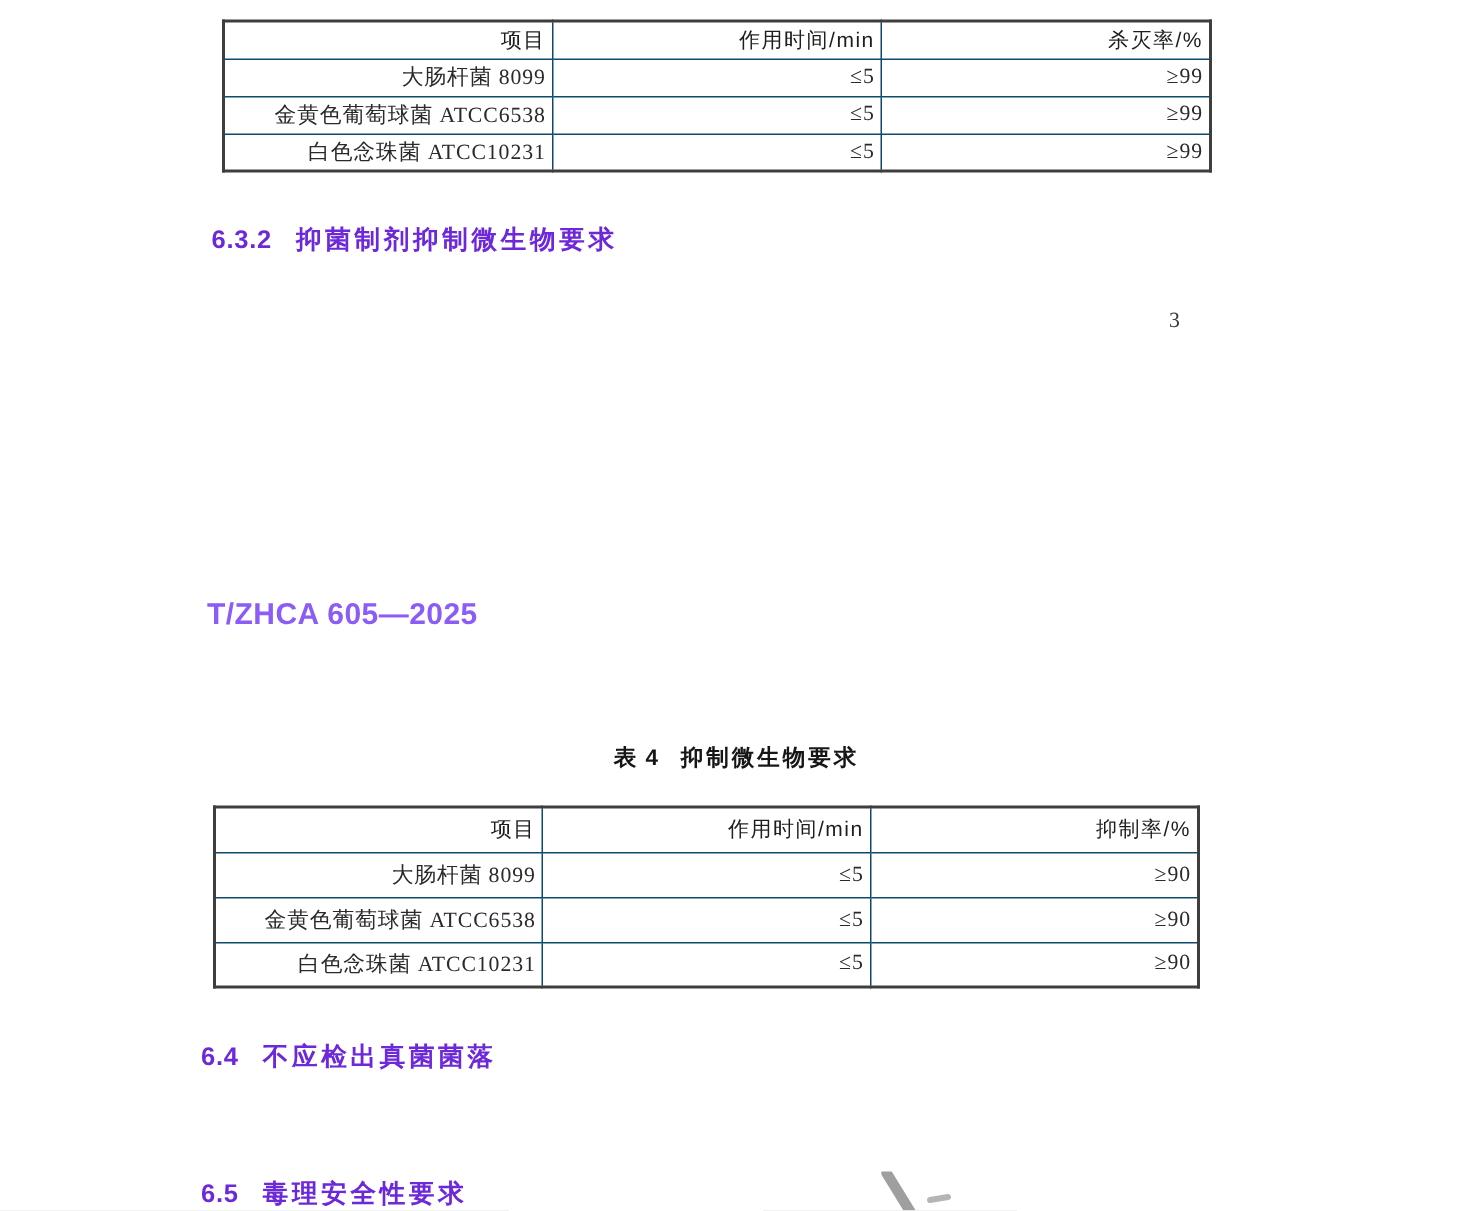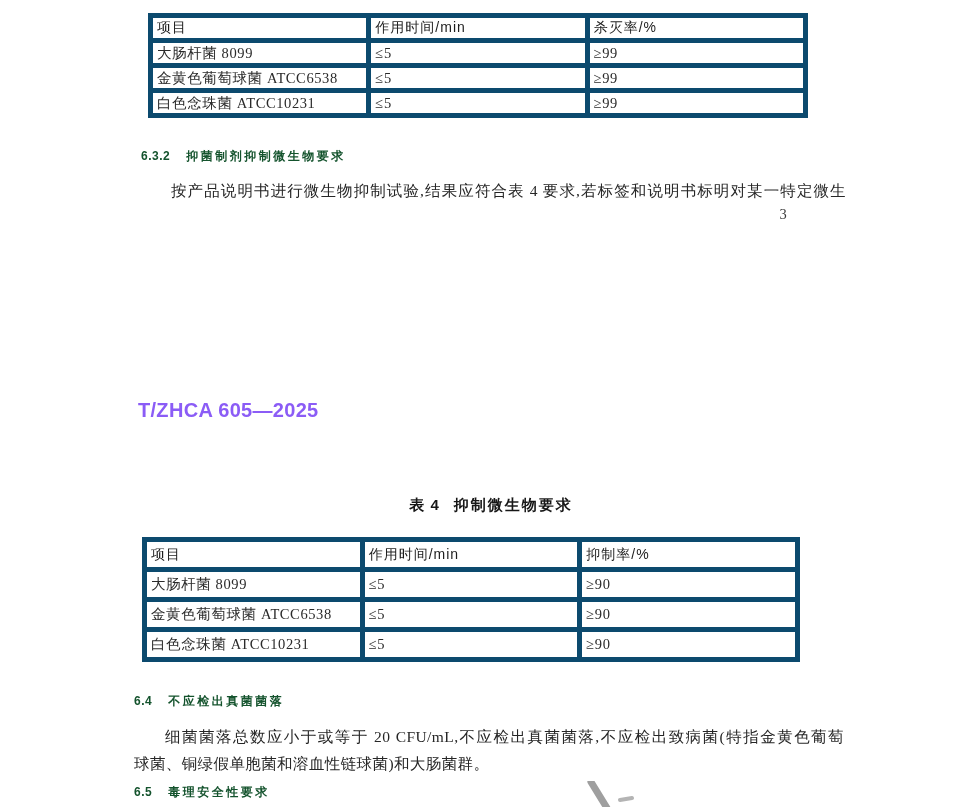--- a/index.html
+++ b/index.html
@@ -16,22 +16,22 @@
 
   
   table.std {
     position: absolute;
     border-collapse: collapse;
     table-layout: fixed;
     background: #fff;
     border: 2px solid #3e3e3e;
   }
   table.std th, table.std td {
-    border: 5px solid #0c4a6e;
-    text-align: left;
+    border: 1px solid #0c4a6e;
+    text-align: right;
     vertical-align: middle;
     padding: 0 4px;
     white-space: nowrap;
     overflow: hidden;
   }
   table.std th {
     font-family: "Liberation Sans", "DejaVu Sans", sans-serif;
     font-weight: 400;
     font-size: 14px;
     letter-spacing: 1px;
@@ -46,22 +46,22 @@
   table.t1 { left: 148px; top: 13px;  width: 660px; }
   table.t1 tr { height: 25px; }
   table.t4 { left: 142px; top: 537px; width: 658px; }
   table.t4 tr { height: 30px; }
 
   
   .heading {
     position: absolute;
     font-family: "Liberation Sans", "DejaVu Sans", sans-serif;
     font-weight: 700;
-    font-size: 12px;
-    color: #14532d;
+    font-size: 17px;
+    color: #6d28d9;
     white-space: nowrap;
   }
   .heading .hnum { letter-spacing: 0.5px; margin-right: 16px; }
   .heading .htitle { letter-spacing: 2.5px; }
   .h632 { left: 141px; top: 148px; }
   .h64  { left: 134px; top: 693px; }
   .h65  { left: 134px; top: 784px; }
 
   
   .para {
@@ -147,23 +147,20 @@
         <td>≤5</td>
         <td>≥99</td>
       </tr>
     </tbody>
   </table>
 
   <div class="heading h632">
     <span class="hnum">6.3.2</span><span class="htitle">抑菌制剂抑制微生物要求</span>
   </div>
 
-  <div class="para p3para">
-    <span class="line full indent">按产品说明书进行微生物抑制试验,结果应符合表 4 要求,若标签和说明书标明对某一特定微生</span>
-  </div>
 
   <div class="pagenum">3</div>
 
   <div class="doccode">T/ZHCA 605—2025</div>
 
 
   <div class="caption">
     <span class="clabel">表 4</span><span class="ctext">抑制微生物要求</span>
   </div>
 
@@ -191,24 +188,20 @@
         <td>≤5</td>
         <td>≥90</td>
       </tr>
     </tbody>
   </table>
 
   <div class="heading h64">
     <span class="hnum">6.4</span><span class="htitle">不应检出真菌菌落</span>
   </div>
 
-  <div class="para p64para">
-    <span class="line full indent">细菌菌落总数应小于或等于 20 CFU/mL,不应检出真菌菌落,不应检出致病菌(特指金黄色葡萄</span>
-    <span class="line">球菌、铜绿假单胞菌和溶血性链球菌)和大肠菌群。</span>
-  </div>
 
   <div class="heading h65">
     <span class="hnum">6.5</span><span class="htitle">毒理安全性要求</span>
   </div>
 
   <svg class="watermark" width="56" height="26" viewBox="0 0 56 26">
     <line x1="7" y1="1" x2="23" y2="27" stroke="#8f8f8f" stroke-width="7" stroke-linecap="round"></line>
     <line x1="36" y1="19" x2="48" y2="17" stroke="#a8a8a8" stroke-width="4" stroke-linecap="round"></line>
   </svg>
 

